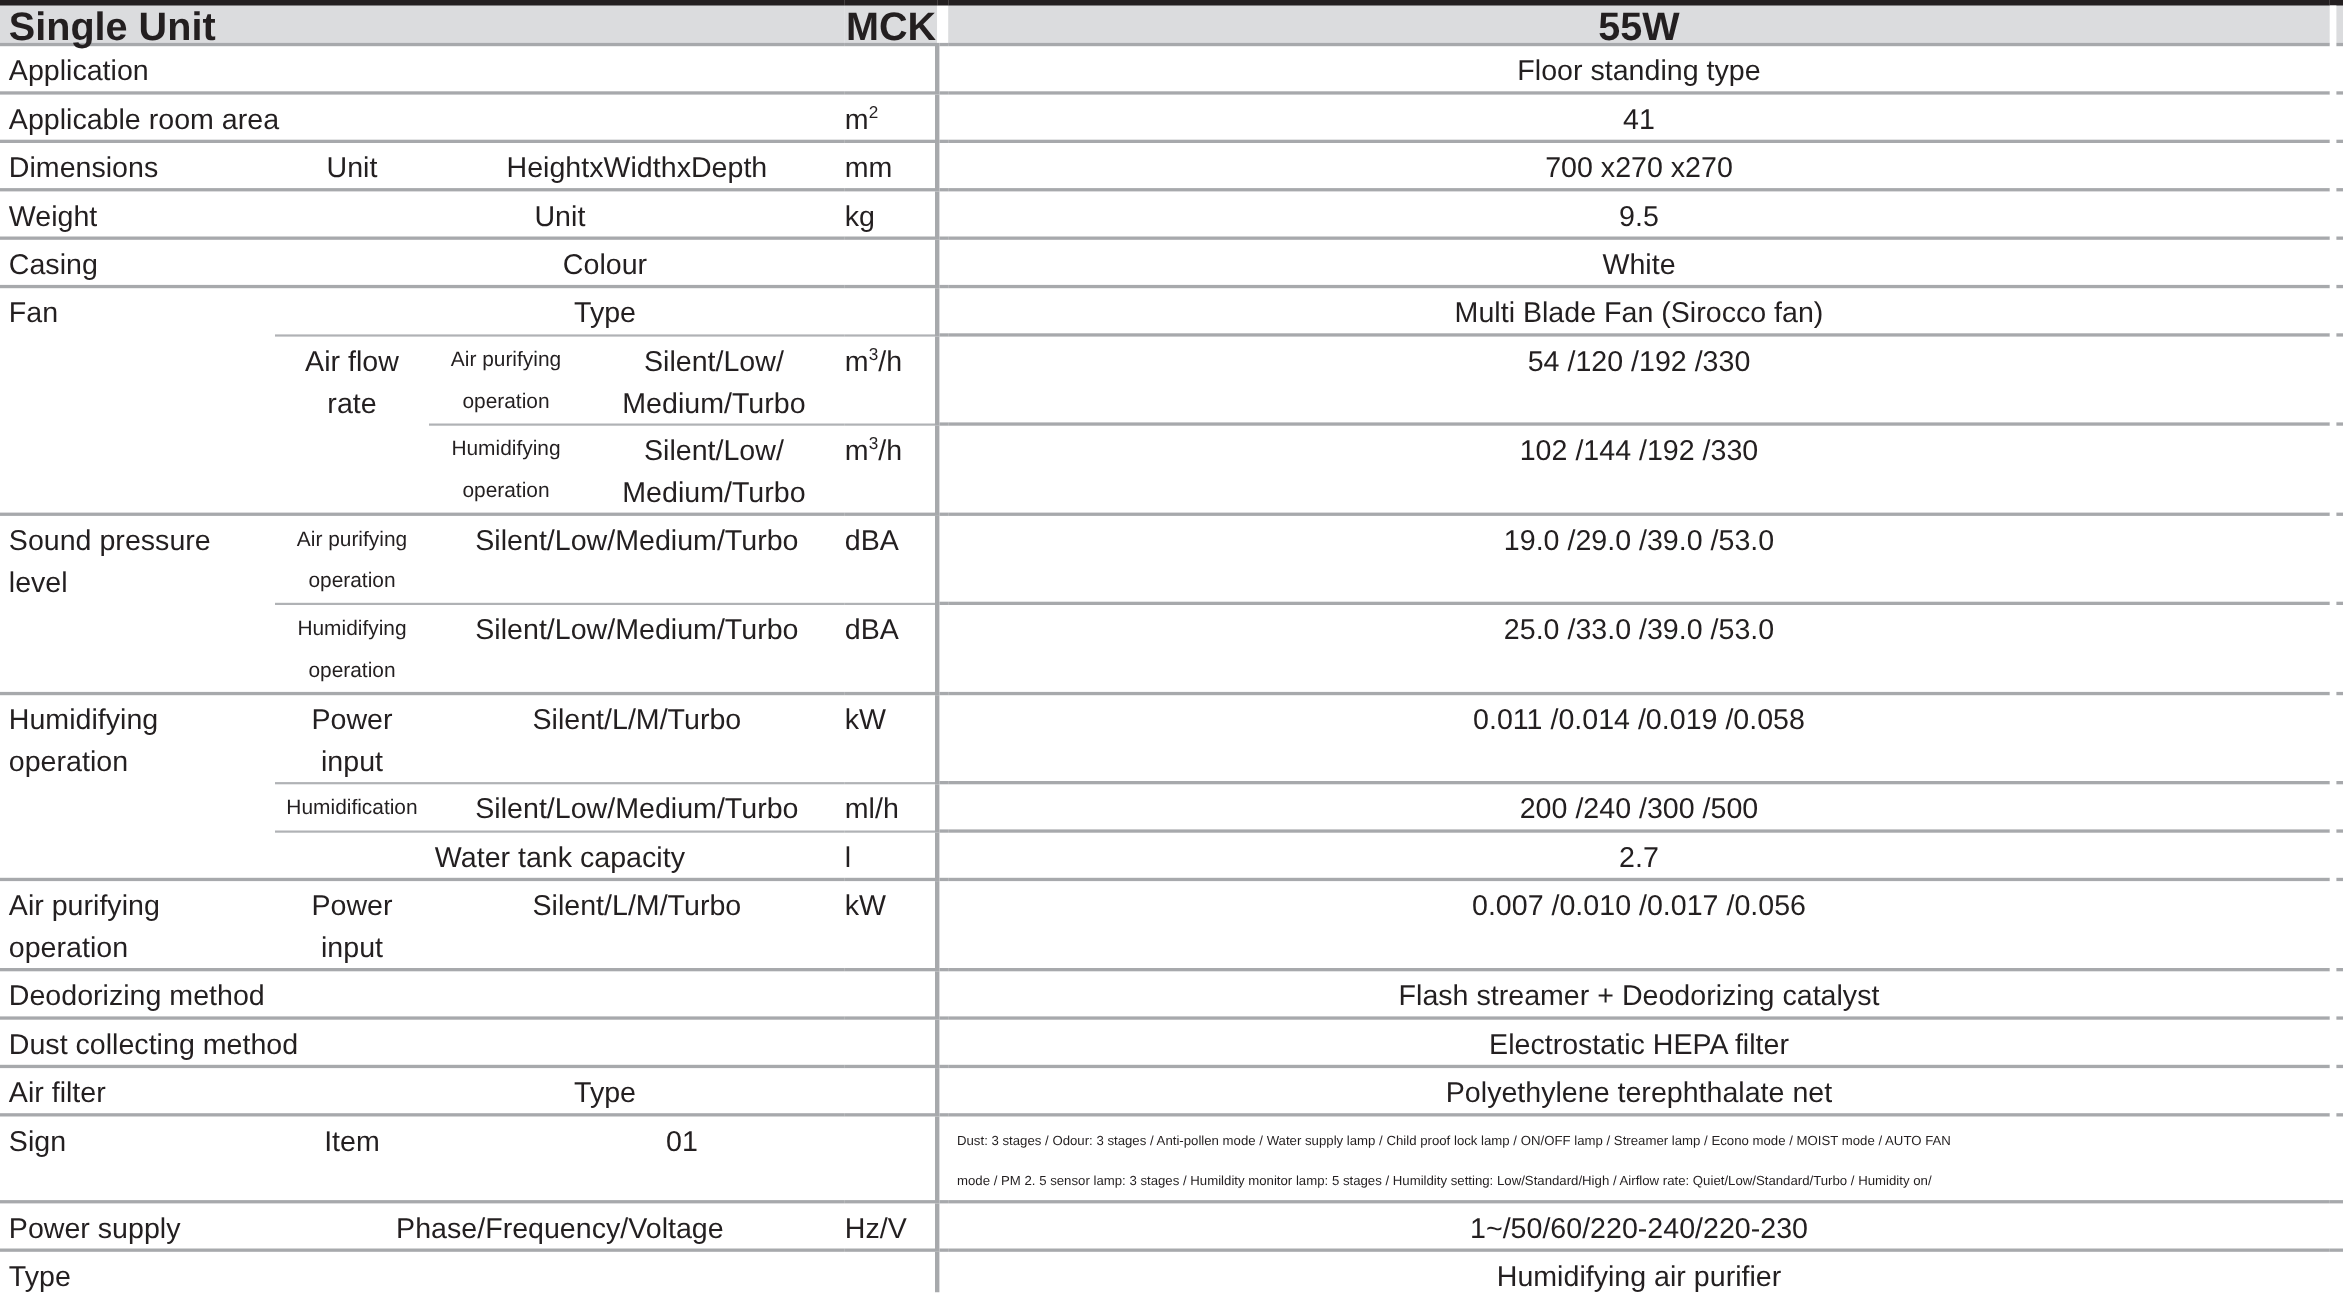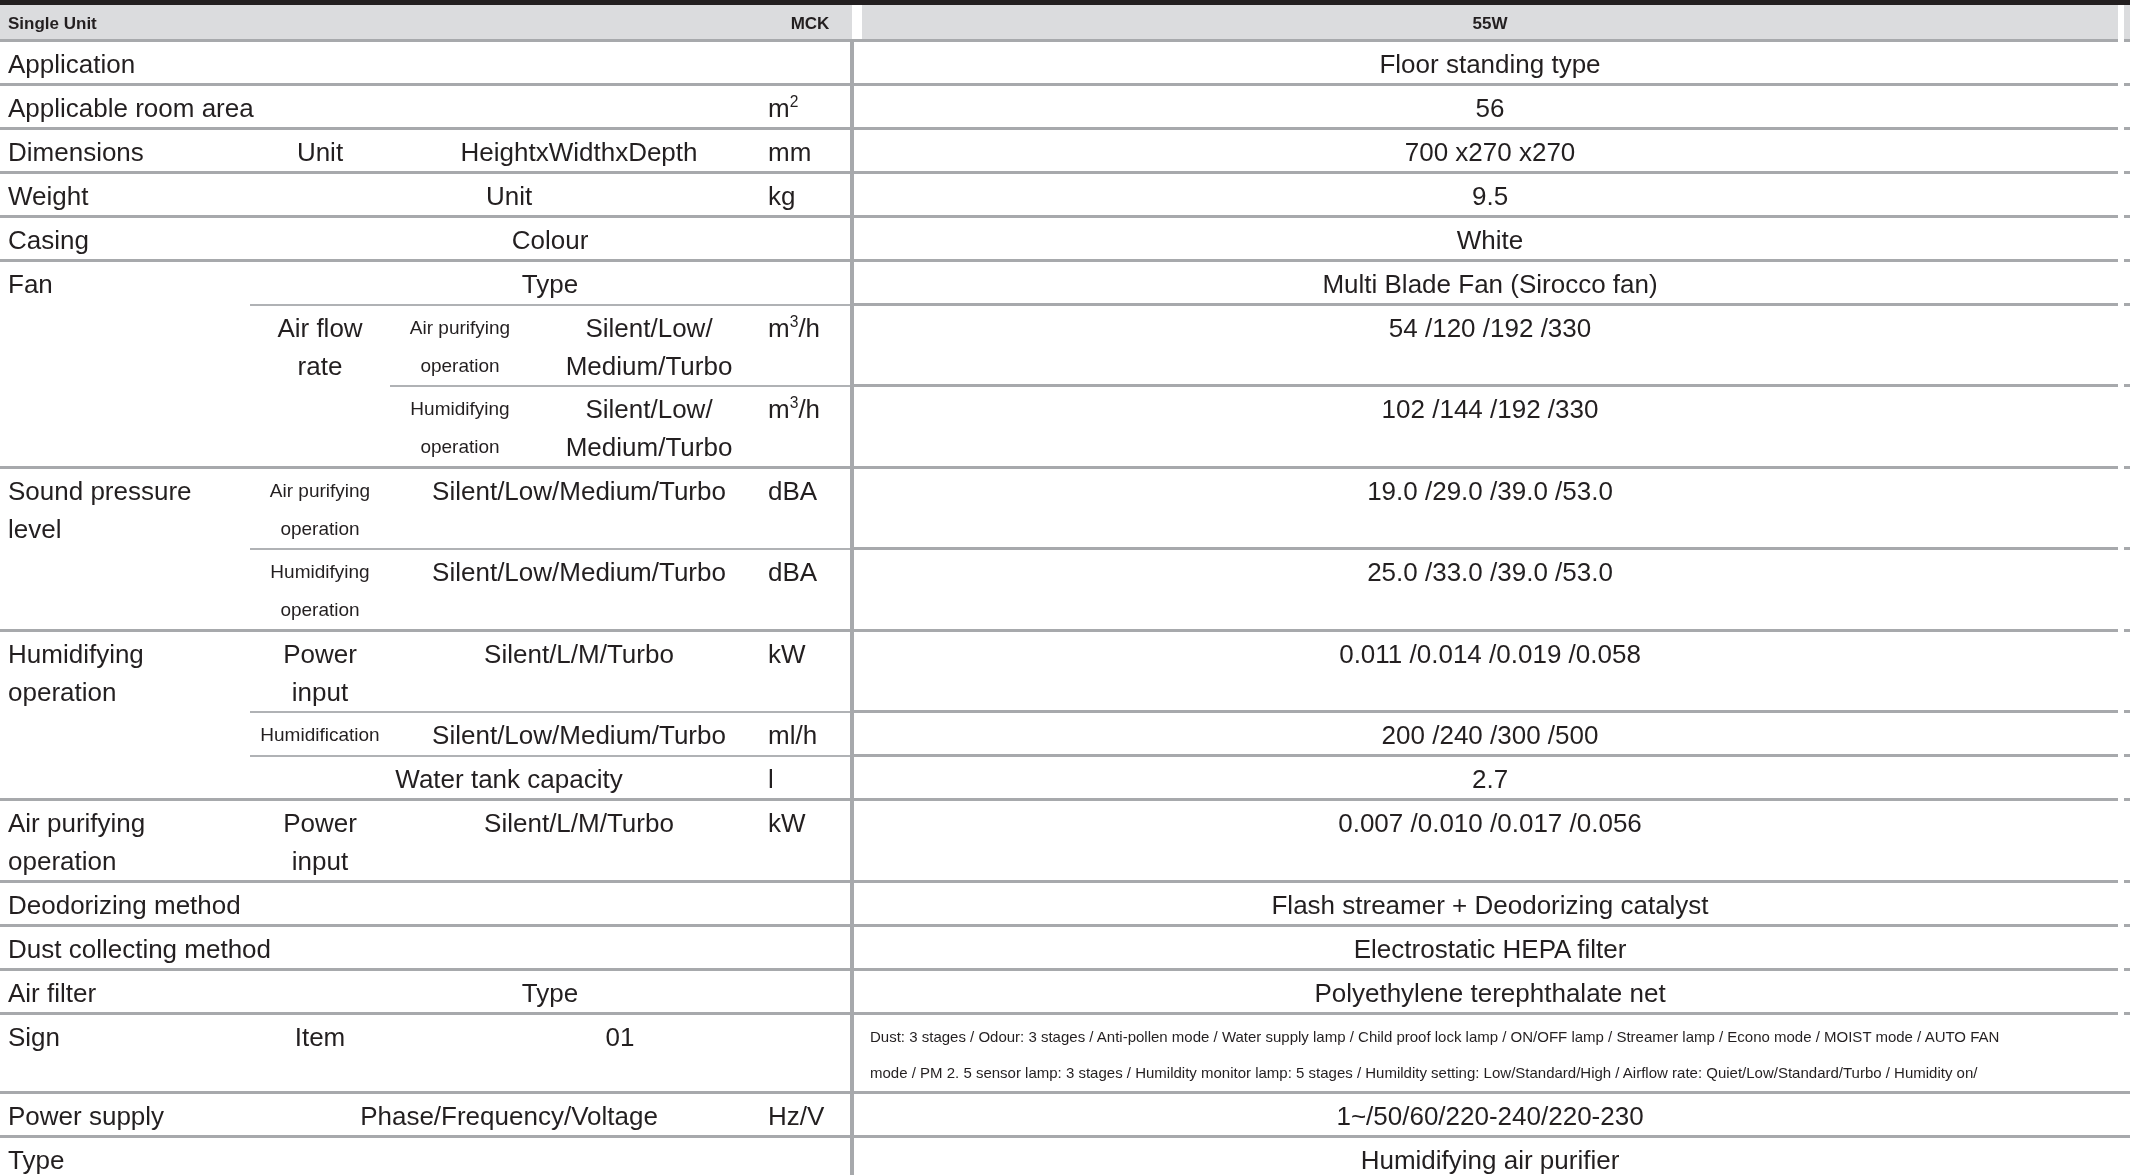--- a/index.html
+++ b/index.html
@@ -32,32 +32,32 @@
     vertical-align: top;
     font-weight: normal;
     font-size: 26px;
     line-height: 38px;
     padding: 3px 6px 0 6px;
     border-bottom: 3px solid #a7a9ac;
     white-space: pre;
     overflow: visible;
   }
   
-  th { background: #dbdcde; font-weight: bold; font-size: 17px; line-height: 31px; }
+  th { background: #dbdcde; font-weight: bold; font-size: 36px; line-height: 31px; }
   th.hl { text-align: left; padding-left: 8px; }
   th.hc { text-align: center; padding-left: 0; padding-right: 0; margin-top: 44px; }
   td.hdr-gap { background: #ffffff; border-left: none !important; }
   td.hbg { background: #dbdcde; }
 
   td.lab { text-align: left; padding-left: 8px; }
   td.sub { text-align: center; }
   td.sm  { font-size: 19px; }
   td.unit { text-align: left; padding-right: 7px; padding-left: 0; }
   td.val { text-align: center; }
-  td.val-left { text-align: left; font-size: 15px; line-height: 36px; padding-left: 8px; padding-top: 4px; }
+  td.val-left { text-align: left; font-size: 12px; line-height: 36px; padding-left: 8px; padding-top: 4px; }
   td.sb { border-bottom: 2px solid #b0b2b5; }
   td.dv { border-left: 4px solid #a7a9ac; padding: 0; }
   td.ed { padding: 0; }
 
   sup { font-size: 60%; line-height: 0; vertical-align: super; }
 
   tr.h34 { height: 34px; } tr.h36 { height: 36px; } tr.h37 { height: 37px; }
   tr.h38 { height: 38px; } tr.h39 { height: 39px; } tr.h40 { height: 40px; }
   tr.h76 { height: 76px; } tr.h77 { height: 77px; } tr.h79 { height: 79px; }
 
@@ -99,21 +99,21 @@
       <td class="lab" colspan="5">Application</td>
       <td class="dv"></td>
       <td class="val">Floor standing type</td>
       <td class="ed"></td>
     </tr>
 
     <tr class="h40">
       <td class="lab" colspan="4">Applicable room area</td>
       <td class="unit"><span>m</span><sup>2</sup></td>
       <td class="dv"></td>
-      <td class="val">56</td>
+      <td class="val">41</td>
       <td class="ed"></td>
     </tr>
 
     <tr class="h39">
       <td class="lab">Dimensions</td>
       <td class="sub">Unit</td>
       <td class="sub" colspan="2">HeightxWidthxDepth</td>
       <td class="unit">mm</td>
       <td class="dv"></td>
       <td class="val">700 x270 x270</td>

